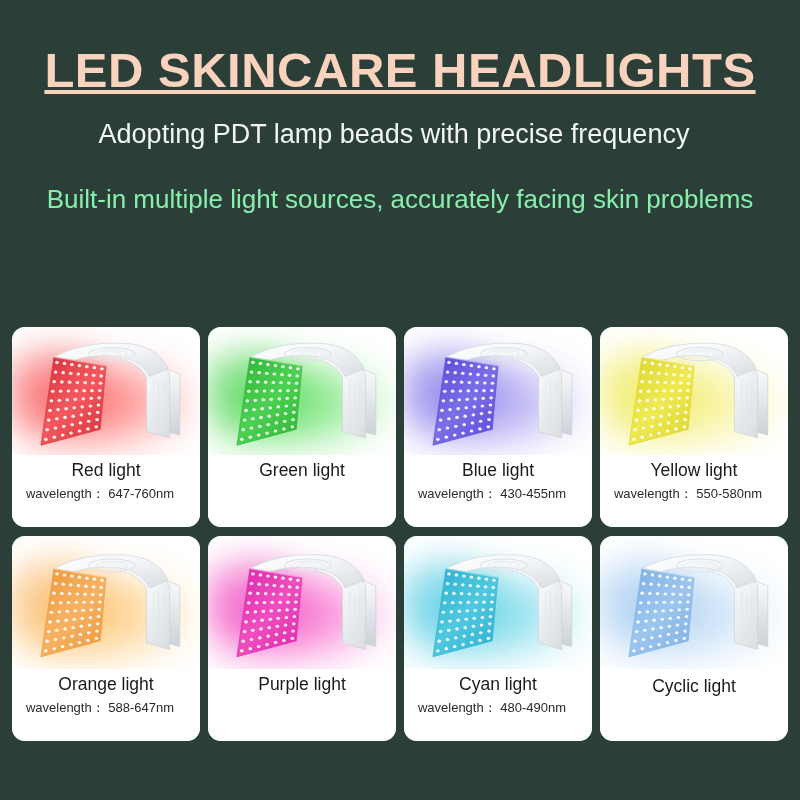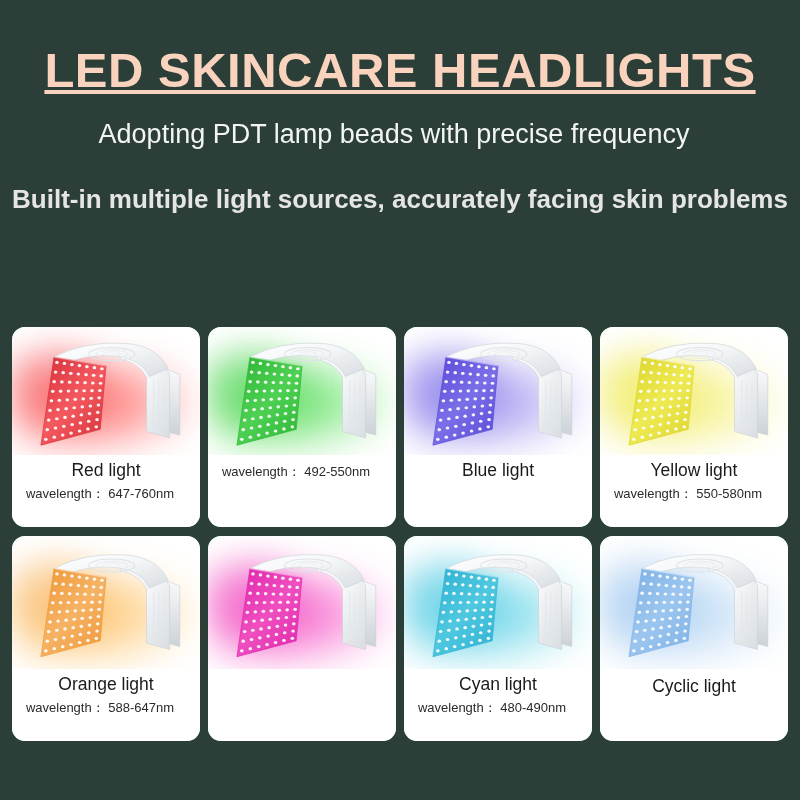--- a/index.html
+++ b/index.html
@@ -116,21 +116,21 @@
   .card.nowave .cname{padding-top:2px;}
 </style>
 </head>
 <body style="background: rgb(43, 63, 56);">
 
 <div class="page" style="background: rgb(43, 63, 56);">
 
   <div class="header">
     <h1 class="title" style="color: rgb(249, 211, 189); text-decoration: underline;">LED SKINCARE HEADLIGHTS</h1>
     <p class="sub1" style="color: rgb(242, 245, 243);">Adopting PDT lamp beads with precise frequency</p>
-    <p class="sub2" style="color: #e5e5e5; font-weight: bold;">Built-in multiple light sources, accurately facing skin problems</p>
+    <p class="sub2" style="color: #86efac;">Built-in multiple light sources, accurately facing skin problems</p>
   </div>
 
   <div class="grid" id="grid">
       <div class="card">
         <div class="shot">
           <div class="glow" style="background: radial-gradient(at 38% 45%, rgb(255, 106, 104) 0%, rgba(255, 106, 104, 0.8) 32%, rgba(255, 106, 104, 0.333) 58%, rgba(255, 255, 255, 0) 78%);"></div>
           <div class="glow2" style="background: radial-gradient(at 45% 50%, rgba(244, 89, 95, 0.733) 0%, rgba(244, 89, 95, 0.4) 45%, rgba(255, 255, 255, 0) 75%);"></div>
           <div class="device">
   <svg viewBox="0 0 260 150" preserveAspectRatio="xMidYMid meet">
     <defs>
@@ -338,21 +338,21 @@
               <ellipse cx="105.0" cy="127.4" rx="2.5" ry="2.2" fill="#ffffff" opacity="0.92"></ellipse>
               <ellipse cx="116.6" cy="124.5" rx="2.5" ry="2.2" fill="#ffffff" opacity="0.92"></ellipse>
 
     <path d="M58 28 L130 40" stroke="#ffffff" stroke-width="2" opacity="0.45" fill="none"></path>
 
     <path d="M196 60 L196 124 M203 62 L203 126 M210 64 L210 128" stroke="#dfe4e8" stroke-width="1"></path>
   </svg>
           </div>
         </div>
         <div class="caption">
-          <p class="cwave">wavelength： 492-550nm</p>
+          <p class="cname">Green light</p>
         </div>
       </div>
       <div class="card">
         <div class="shot">
           <div class="glow" style="background: radial-gradient(at 38% 45%, rgb(159, 147, 239) 0%, rgba(159, 147, 239, 0.8) 32%, rgba(159, 147, 239, 0.333) 58%, rgba(255, 255, 255, 0) 78%);"></div>
           <div class="glow2" style="background: radial-gradient(at 45% 50%, rgba(123, 111, 232, 0.733) 0%, rgba(123, 111, 232, 0.4) 45%, rgba(255, 255, 255, 0) 75%);"></div>
           <div class="device">
   <svg viewBox="0 0 260 150" preserveAspectRatio="xMidYMid meet">
     <defs>
       <linearGradient id="s2" x1="0" y1="0" x2="1" y2="1">
@@ -449,20 +449,21 @@
               <ellipse cx="116.6" cy="124.5" rx="2.5" ry="2.2" fill="#ffffff" opacity="0.92"></ellipse>
 
     <path d="M58 28 L130 40" stroke="#ffffff" stroke-width="2" opacity="0.45" fill="none"></path>
 
     <path d="M196 60 L196 124 M203 62 L203 126 M210 64 L210 128" stroke="#dfe4e8" stroke-width="1"></path>
   </svg>
           </div>
         </div>
         <div class="caption">
           <p class="cname">Blue light</p>
+          <p class="cwave">wavelength： 430-455nm</p>
         </div>
       </div>
       <div class="card">
         <div class="shot">
           <div class="glow" style="background: radial-gradient(at 38% 45%, rgb(244, 238, 112) 0%, rgba(244, 238, 112, 0.8) 32%, rgba(244, 238, 112, 0.333) 58%, rgba(255, 255, 255, 0) 78%);"></div>
           <div class="glow2" style="background: radial-gradient(at 45% 50%, rgba(238, 234, 82, 0.733) 0%, rgba(238, 234, 82, 0.4) 45%, rgba(255, 255, 255, 0) 75%);"></div>
           <div class="device">
   <svg viewBox="0 0 260 150" preserveAspectRatio="xMidYMid meet">
     <defs>
       <linearGradient id="s3" x1="0" y1="0" x2="1" y2="1">
@@ -780,20 +781,21 @@
               <ellipse cx="105.0" cy="127.4" rx="2.5" ry="2.2" fill="#ffffff" opacity="0.92"></ellipse>
               <ellipse cx="116.6" cy="124.5" rx="2.5" ry="2.2" fill="#ffffff" opacity="0.92"></ellipse>
 
     <path d="M58 28 L130 40" stroke="#ffffff" stroke-width="2" opacity="0.45" fill="none"></path>
 
     <path d="M196 60 L196 124 M203 62 L203 126 M210 64 L210 128" stroke="#dfe4e8" stroke-width="1"></path>
   </svg>
           </div>
         </div>
         <div class="caption">
+          <p class="cname">Purple light</p>
         </div>
       </div>
       <div class="card">
         <div class="shot tall">
           <div class="glow" style="background: radial-gradient(at 38% 45%, rgb(102, 213, 232) 0%, rgba(102, 213, 232, 0.8) 32%, rgba(102, 213, 232, 0.333) 58%, rgba(255, 255, 255, 0) 78%);"></div>
           <div class="glow2" style="background: radial-gradient(at 45% 50%, rgba(79, 200, 224, 0.733) 0%, rgba(79, 200, 224, 0.4) 45%, rgba(255, 255, 255, 0) 75%);"></div>
           <div class="device">
   <svg viewBox="0 0 260 150" preserveAspectRatio="xMidYMid meet">
     <defs>
       <linearGradient id="s6" x1="0" y1="0" x2="1" y2="1">

